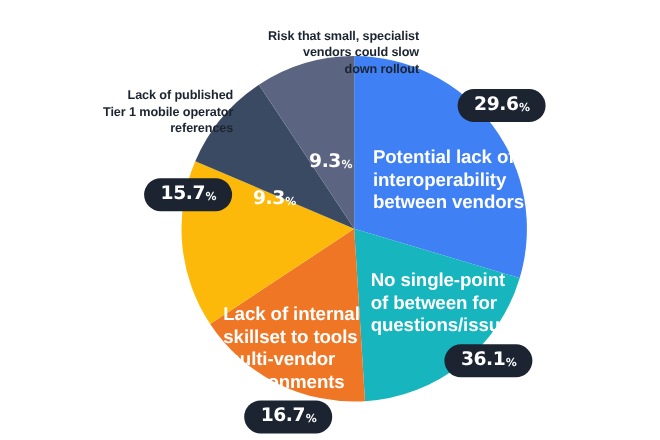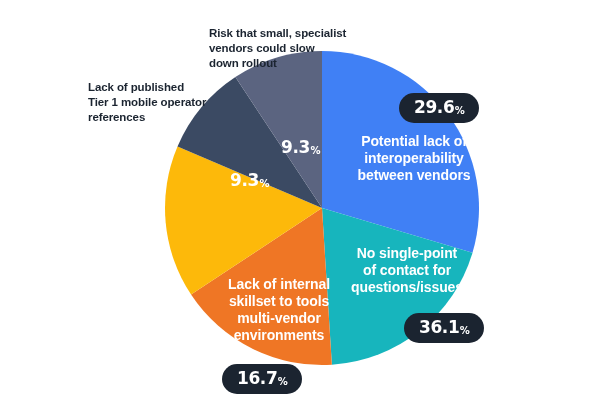--- a/index.html
+++ b/index.html
@@ -25,23 +25,22 @@
     left: 0; top: 0;
     width: 600px;
     height: 400px;
     display: block;
   }
   
   .slice-label {
     position: absolute;
     color: #ffffff;
     font-weight: bold;
-    font-size: 14px;
+    font-size: 17px;
     line-height: 1.22;
-    text-align: center;
     white-space: pre-line;
     letter-spacing: -0.1px;
   }
   
   .inner-pct {
     position: absolute;
     color: #ffffff;
     font-family: "DejaVu Sans", sans-serif;
     font-weight: bold;
     font-size: 17px;
@@ -56,21 +55,21 @@
     top: 1px;
     margin-left: 0.5px;
   }
   
   .callout {
     position: absolute;
     color: #1b2430;
     font-weight: bold;
     font-size: 11.5px;
     line-height: 1.3;
-    text-align: left;
+    text-align: right;
     white-space: pre-line;
     letter-spacing: -0.1px;
   }
   
   .badge {
     position: absolute;
     background: #1b2430;
     color: #ffffff;
     border-radius: 999px;
     font-family: "DejaVu Sans", sans-serif;
@@ -100,21 +99,21 @@
     <path id="slice-3" d="M 322 208 L 191.05 294.61 A 157 157 0 0 1 177.52 146.55 Z" fill="#fdb90a"></path>
     <path id="slice-4" d="M 322 208 L 177.52 146.55 A 157 157 0 0 1 235.39 77.05 Z" fill="#3b4a63"></path>
     <path id="slice-5" d="M 322 208 L 235.39 77.05 A 157 157 0 0 1 322.00 51.00 Z" fill="#5b6480"></path>
   </svg>
 
   <div class="slice-label" style="left:339px; top:133px; width:150px;">Potential lack of
 interoperability
 between vendors</div>
 
   <div class="slice-label" style="left:337px; top:245px; width:140px;">No single-point
-of contact for
+of between for
 questions/issues</div>
 
   <div class="slice-label" style="left:203px; top:276px; width:152px;">Lack of internal
 skillset to tools
 multi-vendor
 environments</div>
 
 
   <div class="callout" style="left:88px; top:80px; width:124px;">Lack of published
 Tier 1 mobile operator
@@ -125,26 +124,29 @@
 down rollout</div>
 
   <div class="inner-pct" style="left:230px; top:126px;">
     <span>9.3</span><span class="sym">%</span>
   </div>
 
   <div class="inner-pct" style="left:281px; top:93px;">
     <span>9.3</span><span class="sym">%</span>
   </div>
 
-  <div class="badge" style="left:399px; top:81px;margin-top:12px;">
+  <div class="badge" style="left:416px; top:81px;">
     <span>29.6</span><span class="sym">%</span>
   </div>
 
   <div class="badge" style="left:404px; top:313px;">
     <span>36.1</span><span class="sym">%</span>
   </div>
 
   <div class="badge" style="left:222px; top:336px;margin-top:28px;">
     <span>16.7</span><span class="sym">%</span>
   </div>
 
+  <div class="badge" style="left:131px; top:162px;">
+    <span>15.7</span><span class="sym">%</span>
+  </div>
 
 </div>
 
 </body></html>

